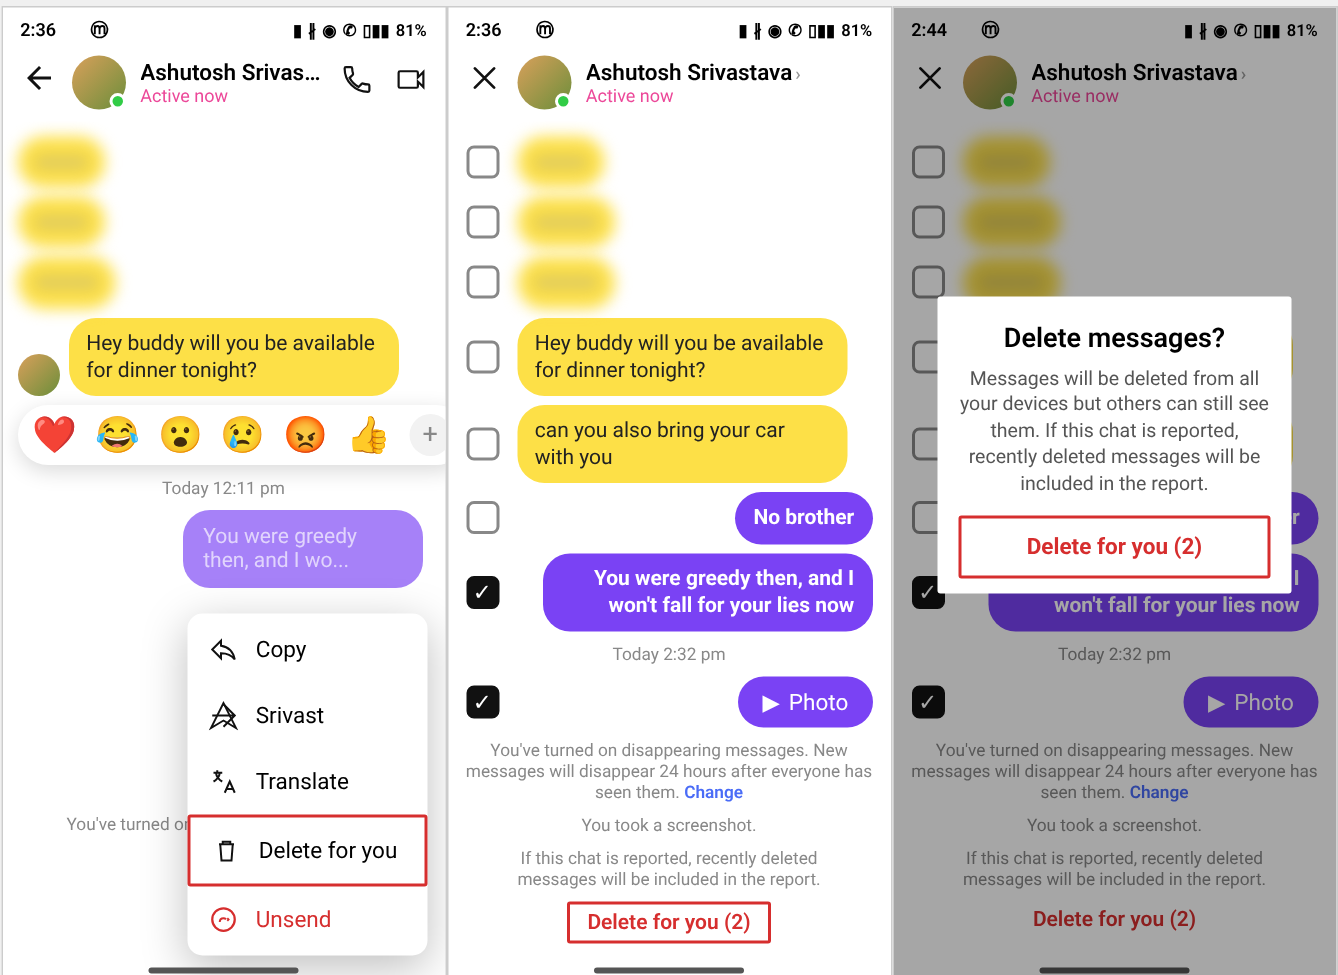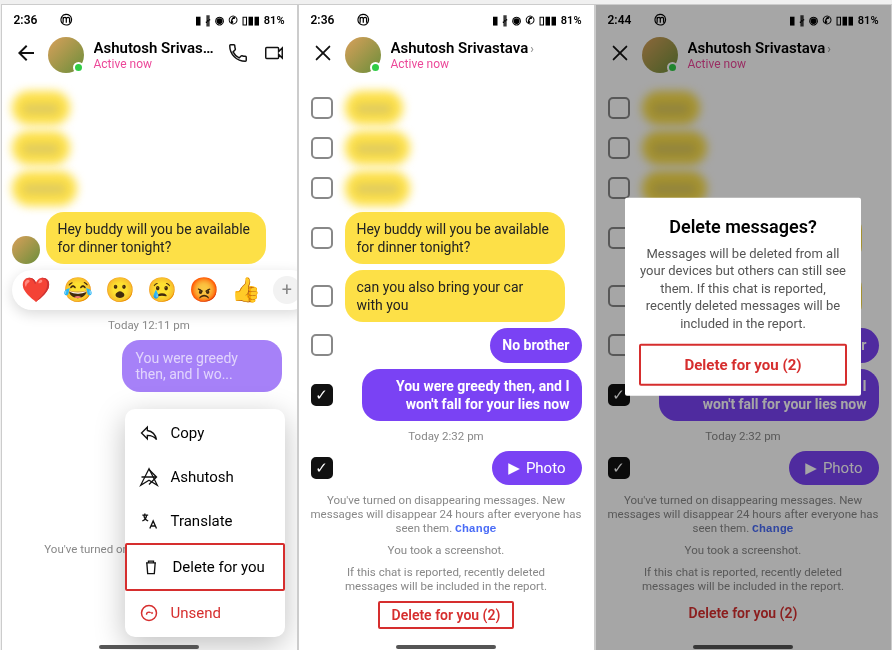--- a/index.html
+++ b/index.html
@@ -95,21 +95,21 @@
       display: flex;
       gap: 12px;
       align-items: center;
       width: fit-content;
       margin: 6px 0;
     }
     .emoji { font-size: 24px; }
     .plus-react { width: 28px; height: 28px; border-radius: 50%; background: #f2f2f2; color: #888; text-align: center; line-height: 28px; font-size: 18px; }
     
     .timestamp, .system-text { text-align: center; color: #888; font-size: 11.5px; margin: 8px 0; }
-    .system-text .link { color: #4a6cf7; font-weight: 600; font-family: Liberation Mono, monospace; }
+    .system-text .link { color: #4a6cf7; font-weight: 600; }
     
     .ctx-menu {
       position: absolute;
       right: 12px;
       top: 328px;
       width: 160px;
       background: #fff;
       border-radius: 10px;
       box-shadow: 0 8px 30px rgba(0,0,0,.25);
       padding: 2px 0;
@@ -256,21 +256,21 @@
           <svg viewBox="0 0 24 24">
               <path d="M10 9V5l-7 7 7 7v-4.1c5 0 8.5 1.6 11 5.1-1-5-4-10-11-11z" fill="none" stroke="#111" stroke-width="1.6"></path>
             </svg>
           <span>Copy</span>
         </div>
         <div class="ctx-item">
           <svg viewBox="0 0 24 24">
               <path d="M12 3l9 9-9 9M3 12h18" fill="none" stroke="#111" stroke-width="1.6"></path>
               <path d="M12 2L2 22l10-6 10 6z" fill="none" stroke="#111" stroke-width="1.5"></path>
             </svg>
-          <span>Ashutosh</span>
+          <span>Srivast</span>
         </div>
         <div class="ctx-item">
           <svg viewBox="0 0 24 24">
               <path d="M4 5h7M7 3v2m-1 0c0 3 3 6 5 7m-7 0c2-1 5-4 5-7M13 21l4-9 4 9m-7-3h6" fill="none" stroke="#111" stroke-width="1.6"></path>
             </svg>
           <span>Translate</span>
         </div>
         <div class="ctx-item red-box">
           <svg viewBox="0 0 24 24">
               <path d="M6 7h12M9 7V5h6v2m-8 0l1 13h8l1-13" fill="none" stroke="#111" stroke-width="1.6"></path>

